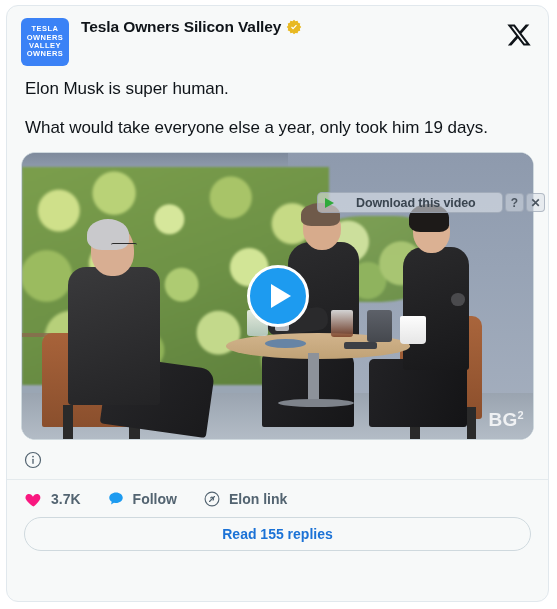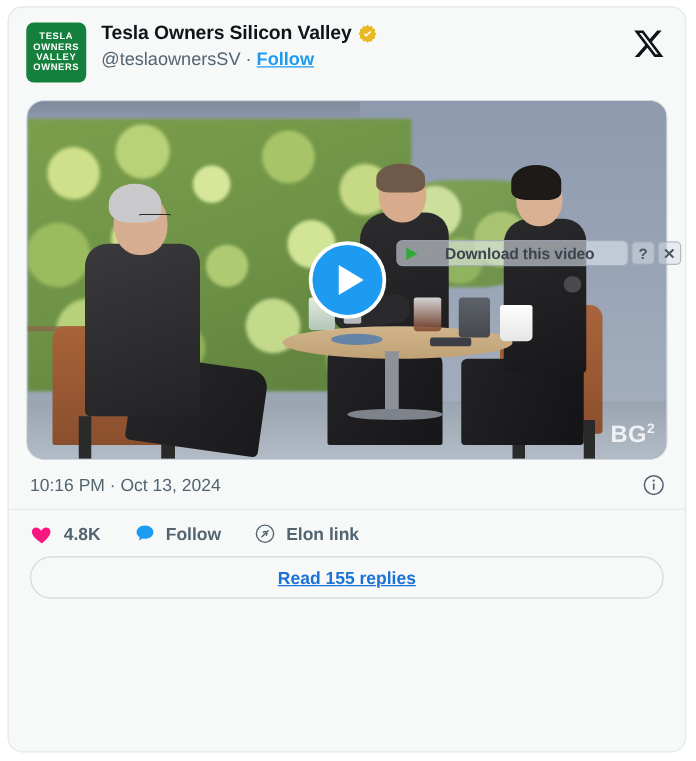--- a/index.html
+++ b/index.html
@@ -32,21 +32,21 @@
     display: flex;
     align-items: flex-start;
     padding: 12px 14px 0 14px;
     height: 62px;
     box-sizing: border-box;
   }
   .avatar {
     width: 48px;
     height: 48px;
     border-radius: 6px;
-    background: #15803d;
+    background: #3b82f6;
     flex: 0 0 48px;
     display: flex;
     flex-direction: column;
     align-items: center;
     justify-content: center;
     color: #ffffff;
     font-weight: bold;
     letter-spacing: 0.5px;
     line-height: 1.12;
     font-size: 7.5px;
@@ -449,21 +449,20 @@
     line-height: 33px;
     text-align: center;
     border: 1px solid #cfd9de;
     border-radius: 17px;
     color: #1b72d6;
     font-size: 14px;
     font-weight: bold;
     background: #f7f9f9;
     cursor: pointer;
     box-sizing: border-box;
-    text-decoration: underline;
   }
 </style>
 </head>
 <body>
 
 <div class="tweet-card">
 
   <div class="tw-header">
     <div class="avatar">
       <span>TESLA</span>
@@ -475,34 +474,33 @@
     <div class="user-block">
       <div class="name-row">
         <span class="display-name">Tesla Owners Silicon Valley</span>
         <span class="verified-badge">
           <svg viewBox="0 0 24 24" width="16" height="16" aria-hidden="true">
             <path fill="#e8b923" d="M12 1.2l2.3 2.1 3.1-.5.9 3 3 .9-.5 3.1 2.1 2.3-2.1 2.3.5 3.1-3 .9-.9 3-3.1-.5L12 22.8l-2.3-2.1-3.1.5-.9-3-3-.9.5-3.1L1.1 12l2.1-2.3-.5-3.1 3-.9.9-3 3.1.5z"></path>
             <path fill="#ffffff" d="M10.6 15.6l-3-3 1.3-1.3 1.7 1.7 4.4-4.4 1.3 1.3z"></path>
           </svg>
         </span>
       </div>
-      <div class="handle-row">
-        <span>@teslaownersSV</span>
-        <span class="dot-sep">·</span>
-        <span class="follow-link">Follow</span>
-      </div>
     </div>
 
     <span class="x-logo">
       <svg viewBox="0 0 24 24" width="26" height="26" aria-hidden="true">
         <path fill="#0f1419" d="M18.24 2.25h3.31l-7.23 8.26 8.5 11.24h-6.66l-5.21-6.82-5.97 6.82H1.66l7.73-8.84L1.25 2.25h6.83l4.71 6.23zm-1.16 17.52h1.83L7.08 4.13H5.11z"></path>
       </svg>
     </span>
   </div>
 
+  <div class="tw-text">
+    <p>Elon Musk is super human.</p>
+    <p>What would take everyone else a year, only took him 19 days.</p>
+  </div>
 
   <div class="media-wrap">
     <div class="video-scene">
       <div class="wall-upper"></div>
       <div class="wall-right"></div>
       <div class="greenwall"></div>
       <div class="green-small"></div>
       <div class="floor"></div>
       <div class="rail person"></div>
 
@@ -553,38 +551,37 @@
   <div class="dl-overlay">
     <div class="dl-btn">
       <span class="dl-play"></span>
       <span class="dl-label">Download this video</span>
     </div>
     <div class="dl-sq">?</div>
     <div class="dl-sq">✕</div>
   </div>
 
   <div class="meta-row">
-    <span class="timestamp">10:16 PM · Oct 13, 2024</span>
     <span class="info-icon">
       <svg viewBox="0 0 24 24" width="18" height="18" aria-hidden="true">
         <circle cx="12" cy="12" r="10" fill="none" stroke="#536471" stroke-width="1.6"></circle>
         <circle cx="12" cy="7.4" r="1.2" fill="#536471"></circle>
         <rect x="11.1" y="10.2" width="1.8" height="7" rx="0.9" fill="#536471"></rect>
       </svg>
     </span>
   </div>
 
   <div class="actions">
     <div class="action">
       <span class="heart-icon">
         <svg viewBox="0 0 24 24" width="19" height="19" aria-hidden="true">
           <path fill="#f91880" d="M12 21s-7.8-4.9-9.6-9.2C1 8.4 2.8 5 6.3 5c2 0 3.4 1.1 4.2 2.3l.8 1.2.8-1.2C12.9 6.1 14.3 5 16.3 5c3.5 0 5.3 3.4 3.9 6.8C18.4 16.1 12 21 12 21z"></path>
         </svg>
       </span>
-      <span>4.8K</span>
+      <span>3.7K</span>
     </div>
 
     <div class="action">
       <span class="reply-icon">
         <svg viewBox="0 0 24 24" width="18" height="18" aria-hidden="true">
           <path fill="#1d9bf0" d="M12 3.3c-5 0-9 3.1-9 7 0 2.2 1.3 4.1 3.3 5.4l-.9 3.6 3.9-2.2c.9.2 1.8.3 2.7.3 5 0 9-3.1 9-7s-4-7.1-9-7.1z"></path>
         </svg>
       </span>
       <span>Follow</span>
     </div>

